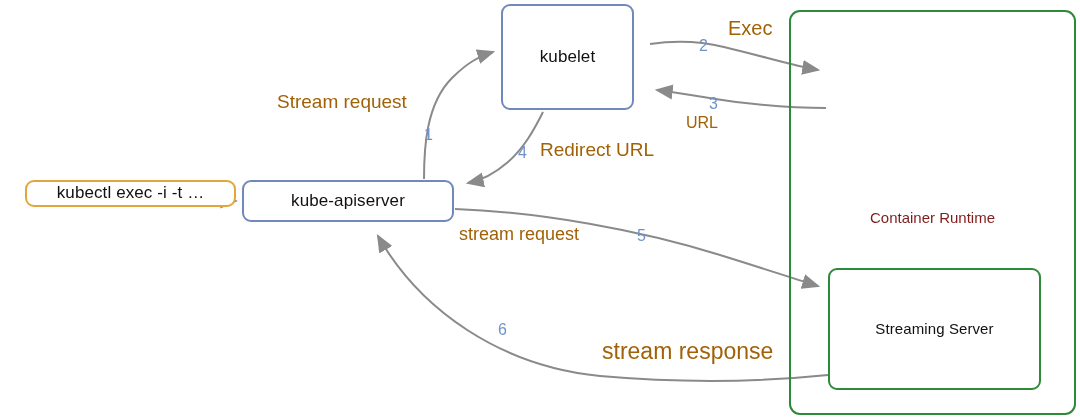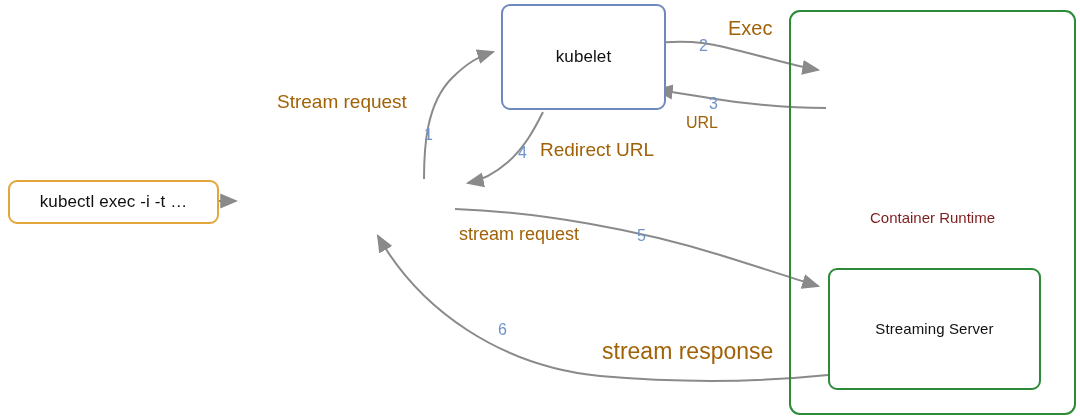--- a/index.html
+++ b/index.html
@@ -115,26 +115,29 @@
 
     <path class="edge-path" d="M455,209 C540,212 640,230 720,255 C762,268 798,280 818,286" marker-end="url(#ah)"></path>
 
     <path class="edge-path" d="M828,375 C760,382 680,383 600,376 C500,366 420,310 378,236" marker-end="url(#ah)"></path>
   </svg>
 
   <div class="group-green" style="left:789px; top:10px; width:287px; height:405px;"></div>
 
   <div class="group-caption" style="left:789px; top:209px; width:287px;">Container Runtime</div>
 
-  <div class="node node-orange" style="left:8px; top:180px; width:211px; height:44px;">
+  <div class="node node-orange" style="left:25px; top:180px; width:211px; height:27px;">
     <span class="node-label">kubectl exec -i -t …</span>
   </div>
 
+  <div class="node node-blue" style="left:242px; top:180px; width:212px; height:42px;">
+    <span class="node-label">kube-apiserver</span>
+  </div>
 
-  <div class="node node-blue" style="left:501px; top:4px; width:165px; height:106px;">
+  <div class="node node-blue" style="left:501px; top:4px; width:133px; height:106px;">
     <span class="node-label">kubelet</span>
   </div>
 
 
   <div class="node node-green" style="left:828px; top:268px; width:213px; height:122px;">
     <span class="node-label node-label-sm">Streaming Server</span>
   </div>
 
   <div class="free-label" style="left:277px; top:92px; font-size:19px;">Stream request</div>
 

